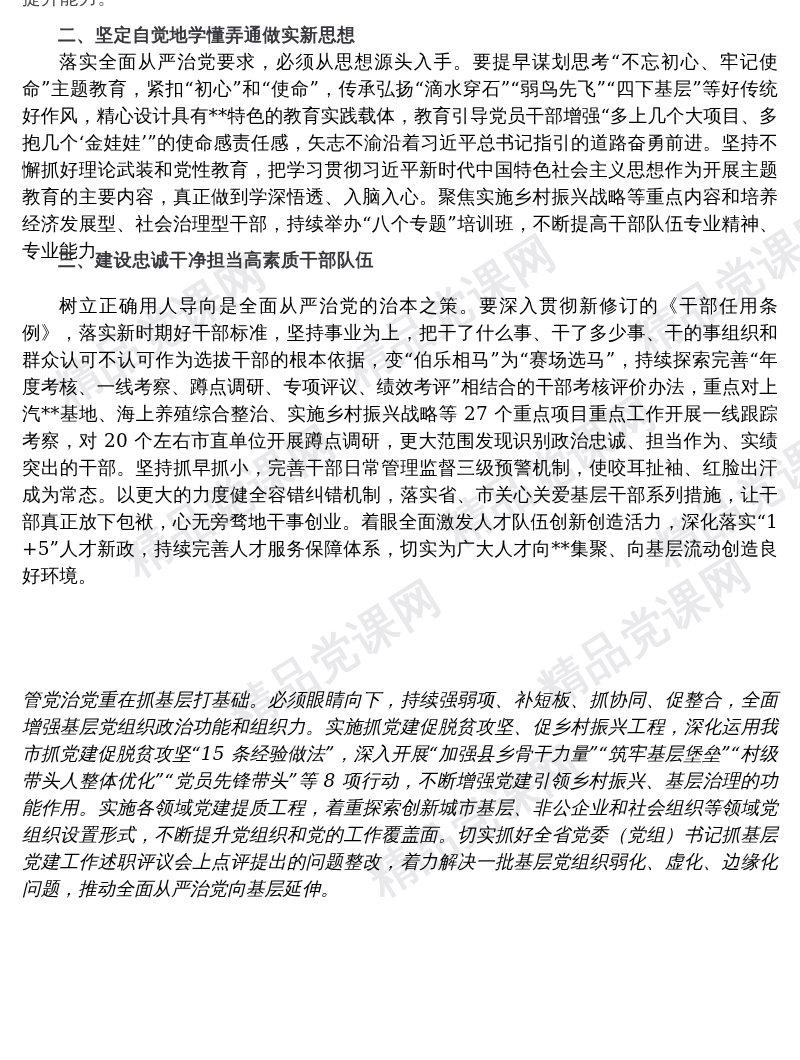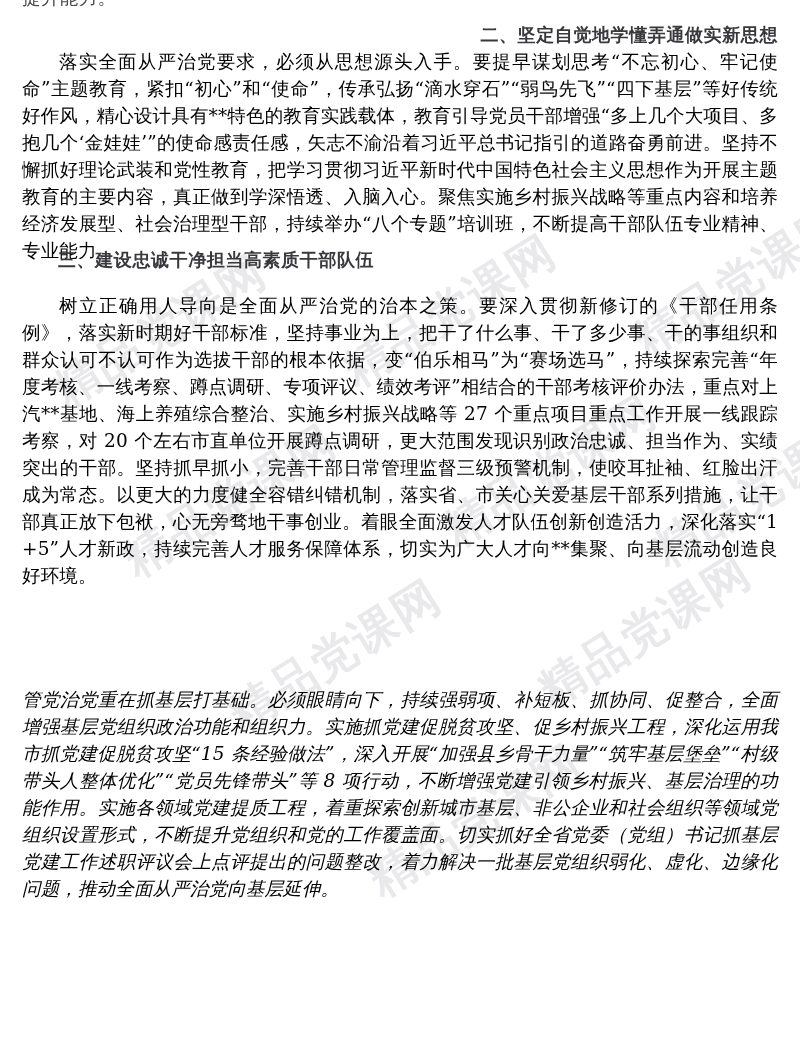--- a/index.html
+++ b/index.html
@@ -101,21 +101,21 @@
     <div class="wm" style="left:215px; top:625px; font-size:46px; transform:rotate(-32deg);">精品党课网</div>
     <div class="wm" style="left:525px; top:600px; font-size:46px; transform:rotate(-32deg);">精品党课网</div>
     <div class="wm" style="left:355px; top:790px; font-size:46px; transform:rotate(-32deg);">精品党课网</div>
     <div class="wm" style="left:40px; top:300px; font-size:46px; transform:rotate(-32deg);">精品党课网</div>
   </div>
 
   <div id="content">
 
     <div class="cut-line">提升能力。</div>
 
-    <div class="heading" style="top:21px;text-align:right;">二、坚定自觉地学懂弄通做实新思想</div>
+    <div class="heading" style="top:21px;">二、坚定自觉地学懂弄通做实新思想</div>
     <div class="para indent" style="top:48px;">落实全面从严治党要求，必须从思想源头入手。要提早谋划思考“不忘初心、牢记使命”主题教育，紧扣“初心”和“使命”，传承弘扬“滴水穿石”“弱鸟先飞”“四下基层”等好传统好作风，精心设计具有**特色的教育实践载体，教育引导党员干部增强“多上几个大项目、多抱几个‘金娃娃’”的使命感责任感，矢志不渝沿着习近平总书记指引的道路奋勇前进。坚持不懈抓好理论武装和党性教育，把学习贯彻习近平新时代中国特色社会主义思想作为开展主题教育的主要内容，真正做到学深悟透、入脑入心。聚焦实施乡村振兴战略等重点内容和培养经济发展型、社会治理型干部，持续举办“八个专题”培训班，不断提高干部队伍专业精神、专业能力。</div>
 
     <div class="heading" style="top:247px;font-family:Liberation Serif, serif;">三、建设忠诚干净担当高素质干部队伍</div>
     <div class="para indent" style="top:292px;">树立正确用人导向是全面从严治党的治本之策。要深入贯彻新修订的《干部任用条例》，落实新时期好干部标准，坚持事业为上，把干了什么事、干了多少事、干的事组织和群众认可不认可作为选拔干部的根本依据，变“伯乐相马”为“赛场选马”，持续探索完善“年度考核、一线考察、蹲点调研、专项评议、绩效考评”相结合的干部考核评价办法，重点对上汽**基地、海上养殖综合整治、实施乡村振兴战略等 27 个重点项目重点工作开展一线跟踪考察，对 20 个左右市直单位开展蹲点调研，更大范围发现识别政治忠诚、担当作为、实绩突出的干部。坚持抓早抓小，完善干部日常管理监督三级预警机制，使咬耳扯袖、红脸出汗成为常态。以更大的力度健全容错纠错机制，落实省、市关心关爱基层干部系列措施，让干部真正放下包袱，心无旁骛地干事创业。着眼全面激发人才队伍创新创造活力，深化落实“1+5”人才新政，持续完善人才服务保障体系，切实为广大人才向**集聚、向基层流动创造良好环境。</div>
 
     <div class="para noindent" style="top:686px;font-style:italic;">管党治党重在抓基层打基础。必须眼睛向下，持续强弱项、补短板、抓协同、促整合，全面增强基层党组织政治功能和组织力。实施抓党建促脱贫攻坚、促乡村振兴工程，深化运用我市抓党建促脱贫攻坚“15 条经验做法”，深入开展“加强县乡骨干力量”“筑牢基层堡垒”“村级带头人整体优化”“党员先锋带头”等 8 项行动，不断增强党建引领乡村振兴、基层治理的功能作用。实施各领域党建提质工程，着重探索创新城市基层、非公企业和社会组织等领域党组织设置形式，不断提升党组织和党的工作覆盖面。切实抓好全省党委（党组）书记抓基层党建工作述职评议会上点评提出的问题整改，着力解决一批基层党组织弱化、虚化、边缘化问题，推动全面从严治党向基层延伸。</div>
 
   </div>
 </div>
 

